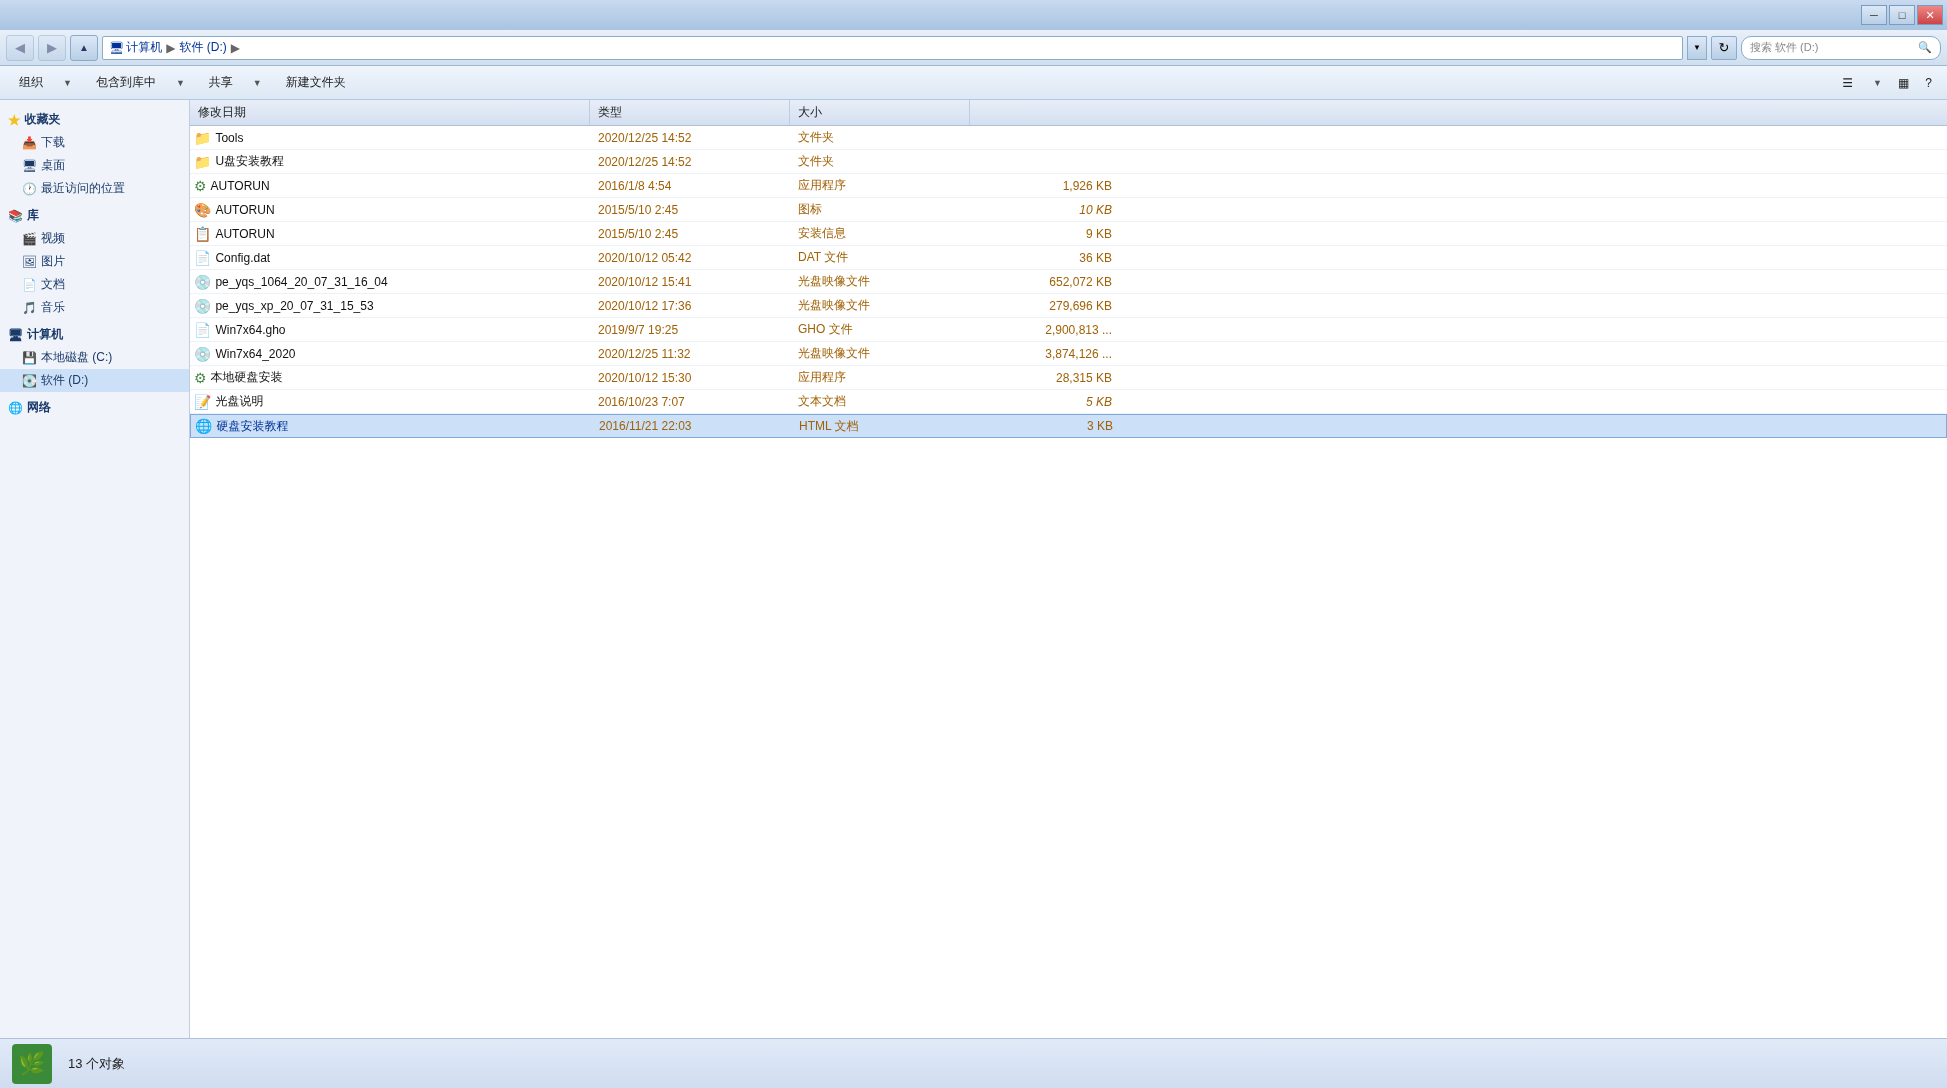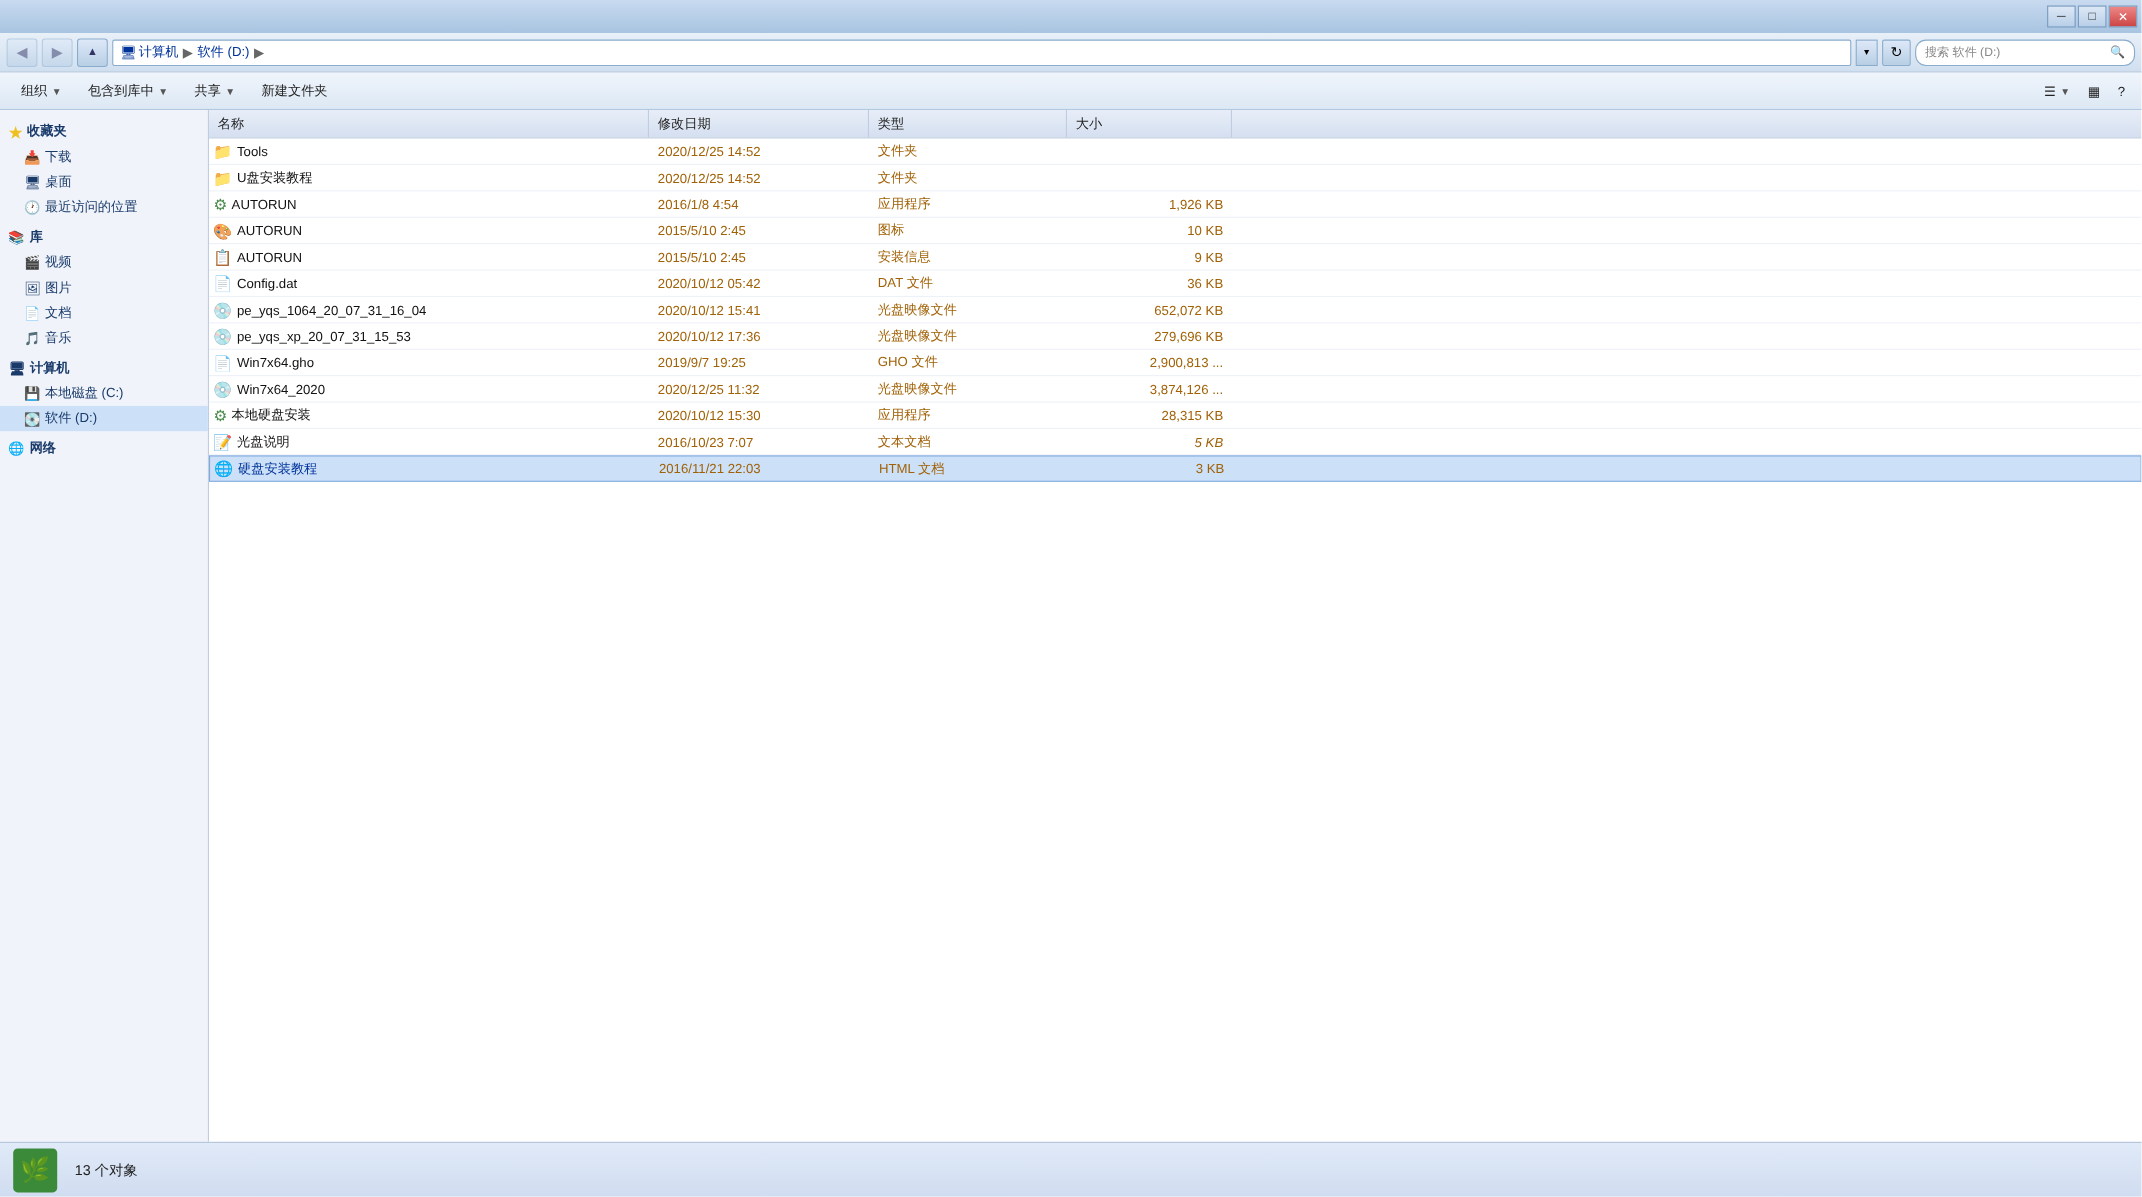--- a/index.html
+++ b/index.html
@@ -127,21 +127,21 @@
     }
     .toolbar-btn {
       height: 26px;
       padding: 0 10px;
       background: transparent;
       border: 1px solid transparent;
       border-radius: 3px;
       cursor: pointer;
       display: flex;
       align-items: center;
-      gap: 4px;
+      gap: 20px;
       font-size: 12px;
       color: #222;
     }
     .toolbar-spacer { flex: 1; }
     .toolbar-view-btns { display: flex; align-items: center; gap: 2px; }
 
     
     .main-area {
       flex: 1;
       display: flex;
@@ -394,21 +394,20 @@
       <div class="sidebar-group-header">
         <span>🌐</span>
         <span>网络</span>
       </div>
     </div>
   </div>
 
   <div class="file-area">
 
     <div class="column-header">
-      <div class="col-header-cell">名称</div>
       <div class="col-header-cell">修改日期</div>
       <div class="col-header-cell">类型</div>
       <div class="col-header-cell">大小</div>
     </div>
 
     <div class="file-list" id="file-list">
     <div class="file-row">
           <div class="file-name-cell">
             <span class="file-icon" style="color: rgb(240, 160, 48);">📁</span>
             <span>Tools</span>
@@ -435,21 +434,21 @@
           <div class="file-cell">应用程序</div>
           <div class="file-cell" style="justify-content: flex-end;">1,926 KB</div>
         </div>
         <div class="file-row">
           <div class="file-name-cell">
             <span class="file-icon" style="color: rgb(74, 138, 74);">🎨</span>
             <span>AUTORUN</span>
           </div>
           <div class="file-cell">2015/5/10 2:45</div>
           <div class="file-cell">图标</div>
-          <div class="file-cell" style="justify-content: flex-end;">10 KB</div>
+          <div class="file-cell" style="justify-content: flex-end; font-style: italic;">10 KB</div>
         </div>
         <div class="file-row">
           <div class="file-name-cell">
             <span class="file-icon" style="color: rgb(136, 136, 136);">📋</span>
             <span>AUTORUN</span>
           </div>
           <div class="file-cell">2015/5/10 2:45</div>
           <div class="file-cell">安装信息</div>
           <div class="file-cell" style="justify-content: flex-end;">9 KB</div>
         </div>

